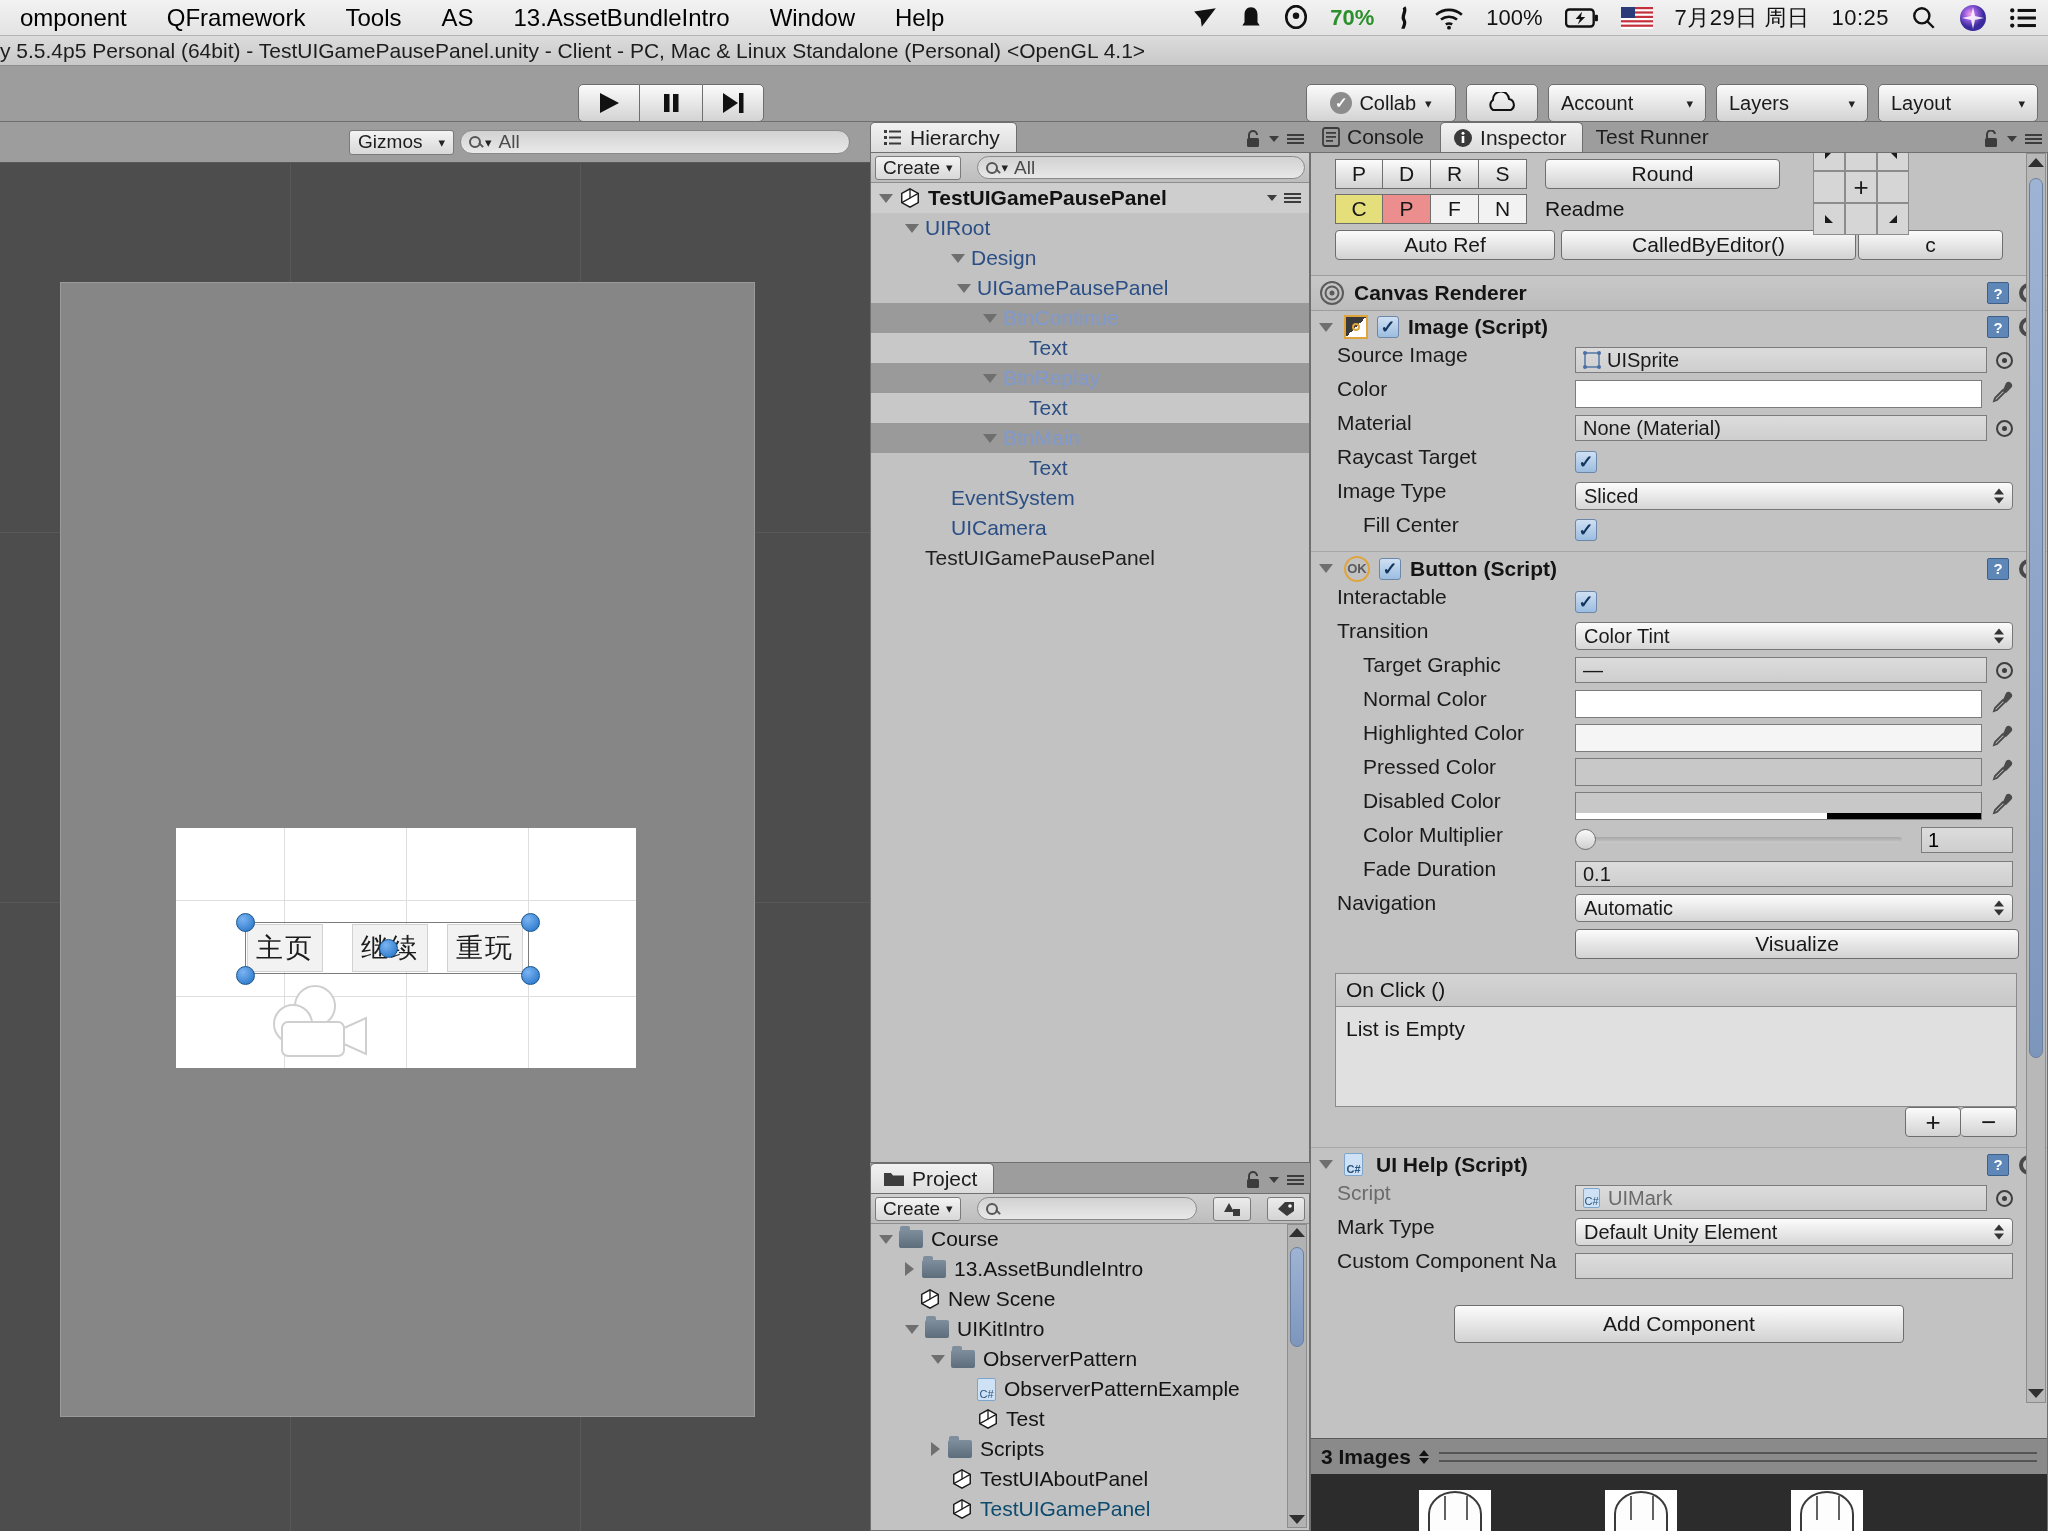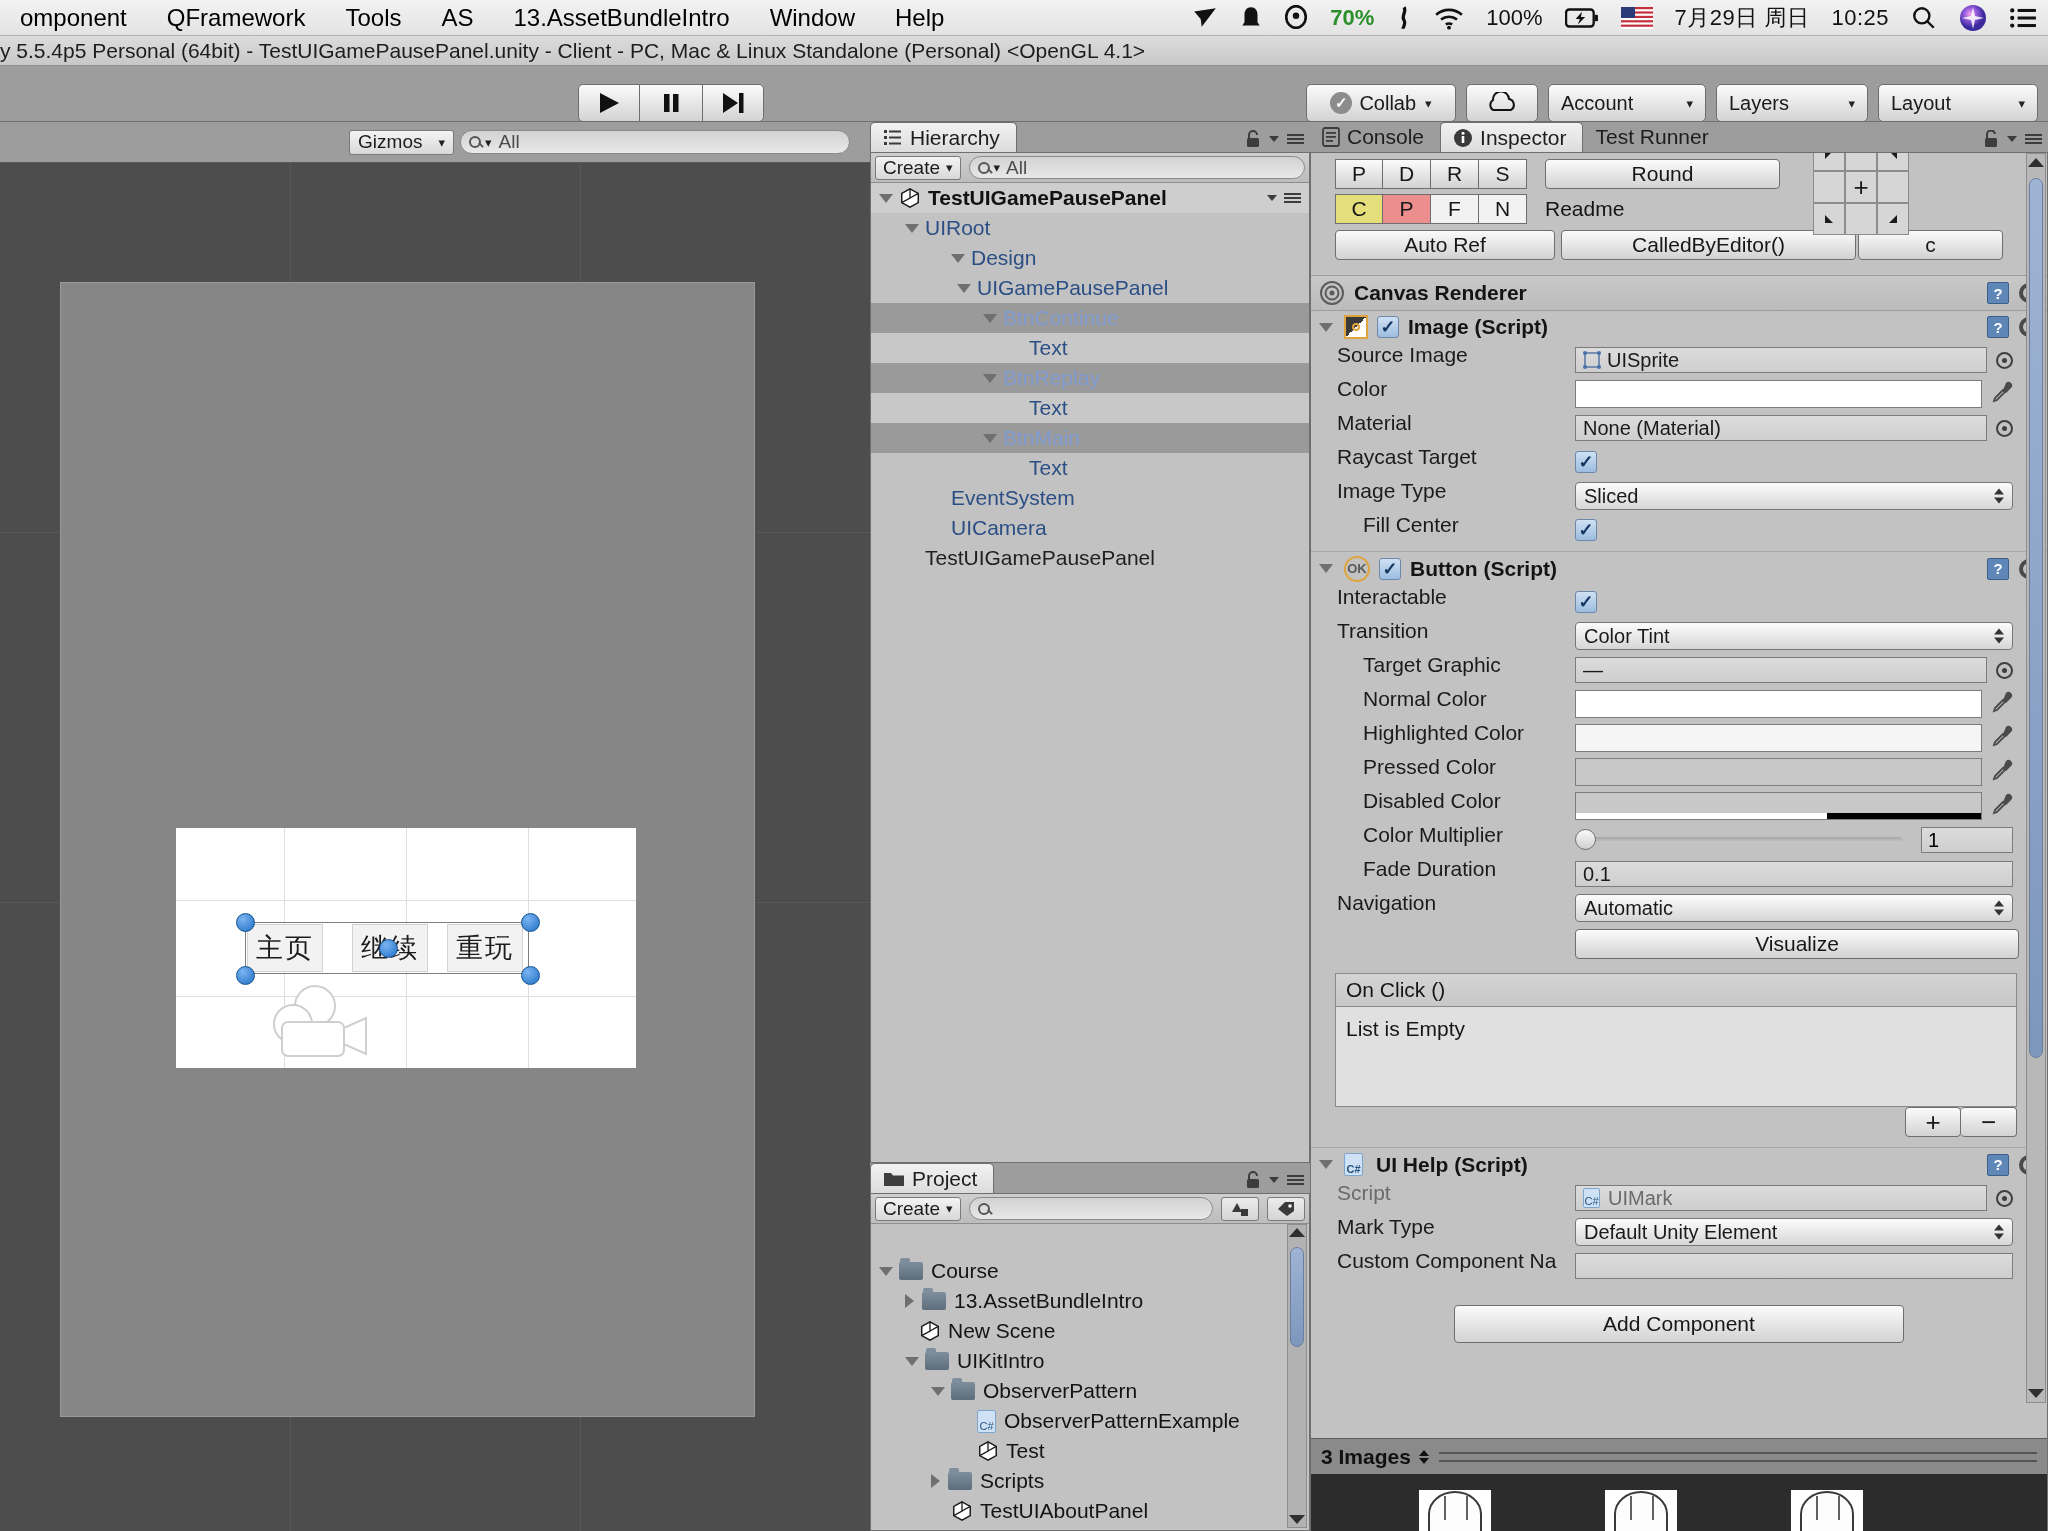--- a/index.html
+++ b/index.html
@@ -94,21 +94,21 @@
   .hamburger i { display:block; width:17px; height:2px; background:#3c3c3c; }
   .tri-small {
     width: 0; height: 0; border-left: 5px solid transparent;
     border-right: 5px solid transparent; border-top: 6px solid #3c3c3c;
   }
 
   .panel-body { background: #c2c2c2; border: 1px solid #6f6f6f; }
   .subbar {
     height: 30px; background: linear-gradient(#cfcfcf,#bdbdbd);
     border-bottom: 1px solid #8d8d8d;
-    display: flex; align-items: center; padding: 0 4px; gap: 8px;
+    display: flex; align-items: center; padding: 0 4px; gap: 16px;
   }
   .create-btn {
     height: 24px; padding: 0 7px; font-size: 19px; color:#1c1c1c;
     background: linear-gradient(#f4f4f4,#d8d8d8);
     border: 1px solid #7a7a7a; border-radius: 3px;
     display:flex; align-items:center; gap:6px;
   }
   .search-pill {
     flex: 1; height: 23px; border-radius: 12px;
     background: linear-gradient(#d2d2d2,#e8e8e8);
@@ -663,21 +663,21 @@
           </svg>
       </div>
       <div style="width:38px;height:24px;display:flex;align-items:center;justify-content:center;background:linear-gradient(#ececec,#d4d4d4);border:1px solid #7a7a7a;border-radius:3px;">
         <svg width="20" height="18" viewBox="0 0 20 18">
             <path d="M2 9 L9 2 L18 2 L18 11 L11 16 Z" fill="#3a3a3a"></path>
             <circle cx="14" cy="6" r="1.8" fill="#fff"></circle>
           </svg>
       </div>
     </div>
     <div class="tree" id="project-tree">
-        <div class="trow" style="padding-left: 8px; margin-top: 32px;">
+        <div class="trow" style="padding-left: 8px;">
           <span class="disc"></span>
           <span class="folder"></span>
           <span style="color:#141414">Course</span>
         </div>
         <div class="trow" style="padding-left: 34px;">
           <span class="disc closed"></span>
           <span class="folder"></span>
           <span style="color:#141414">13.AssetBundleIntro</span>
         </div>
         <div class="trow" style="padding-left: 28px;">

